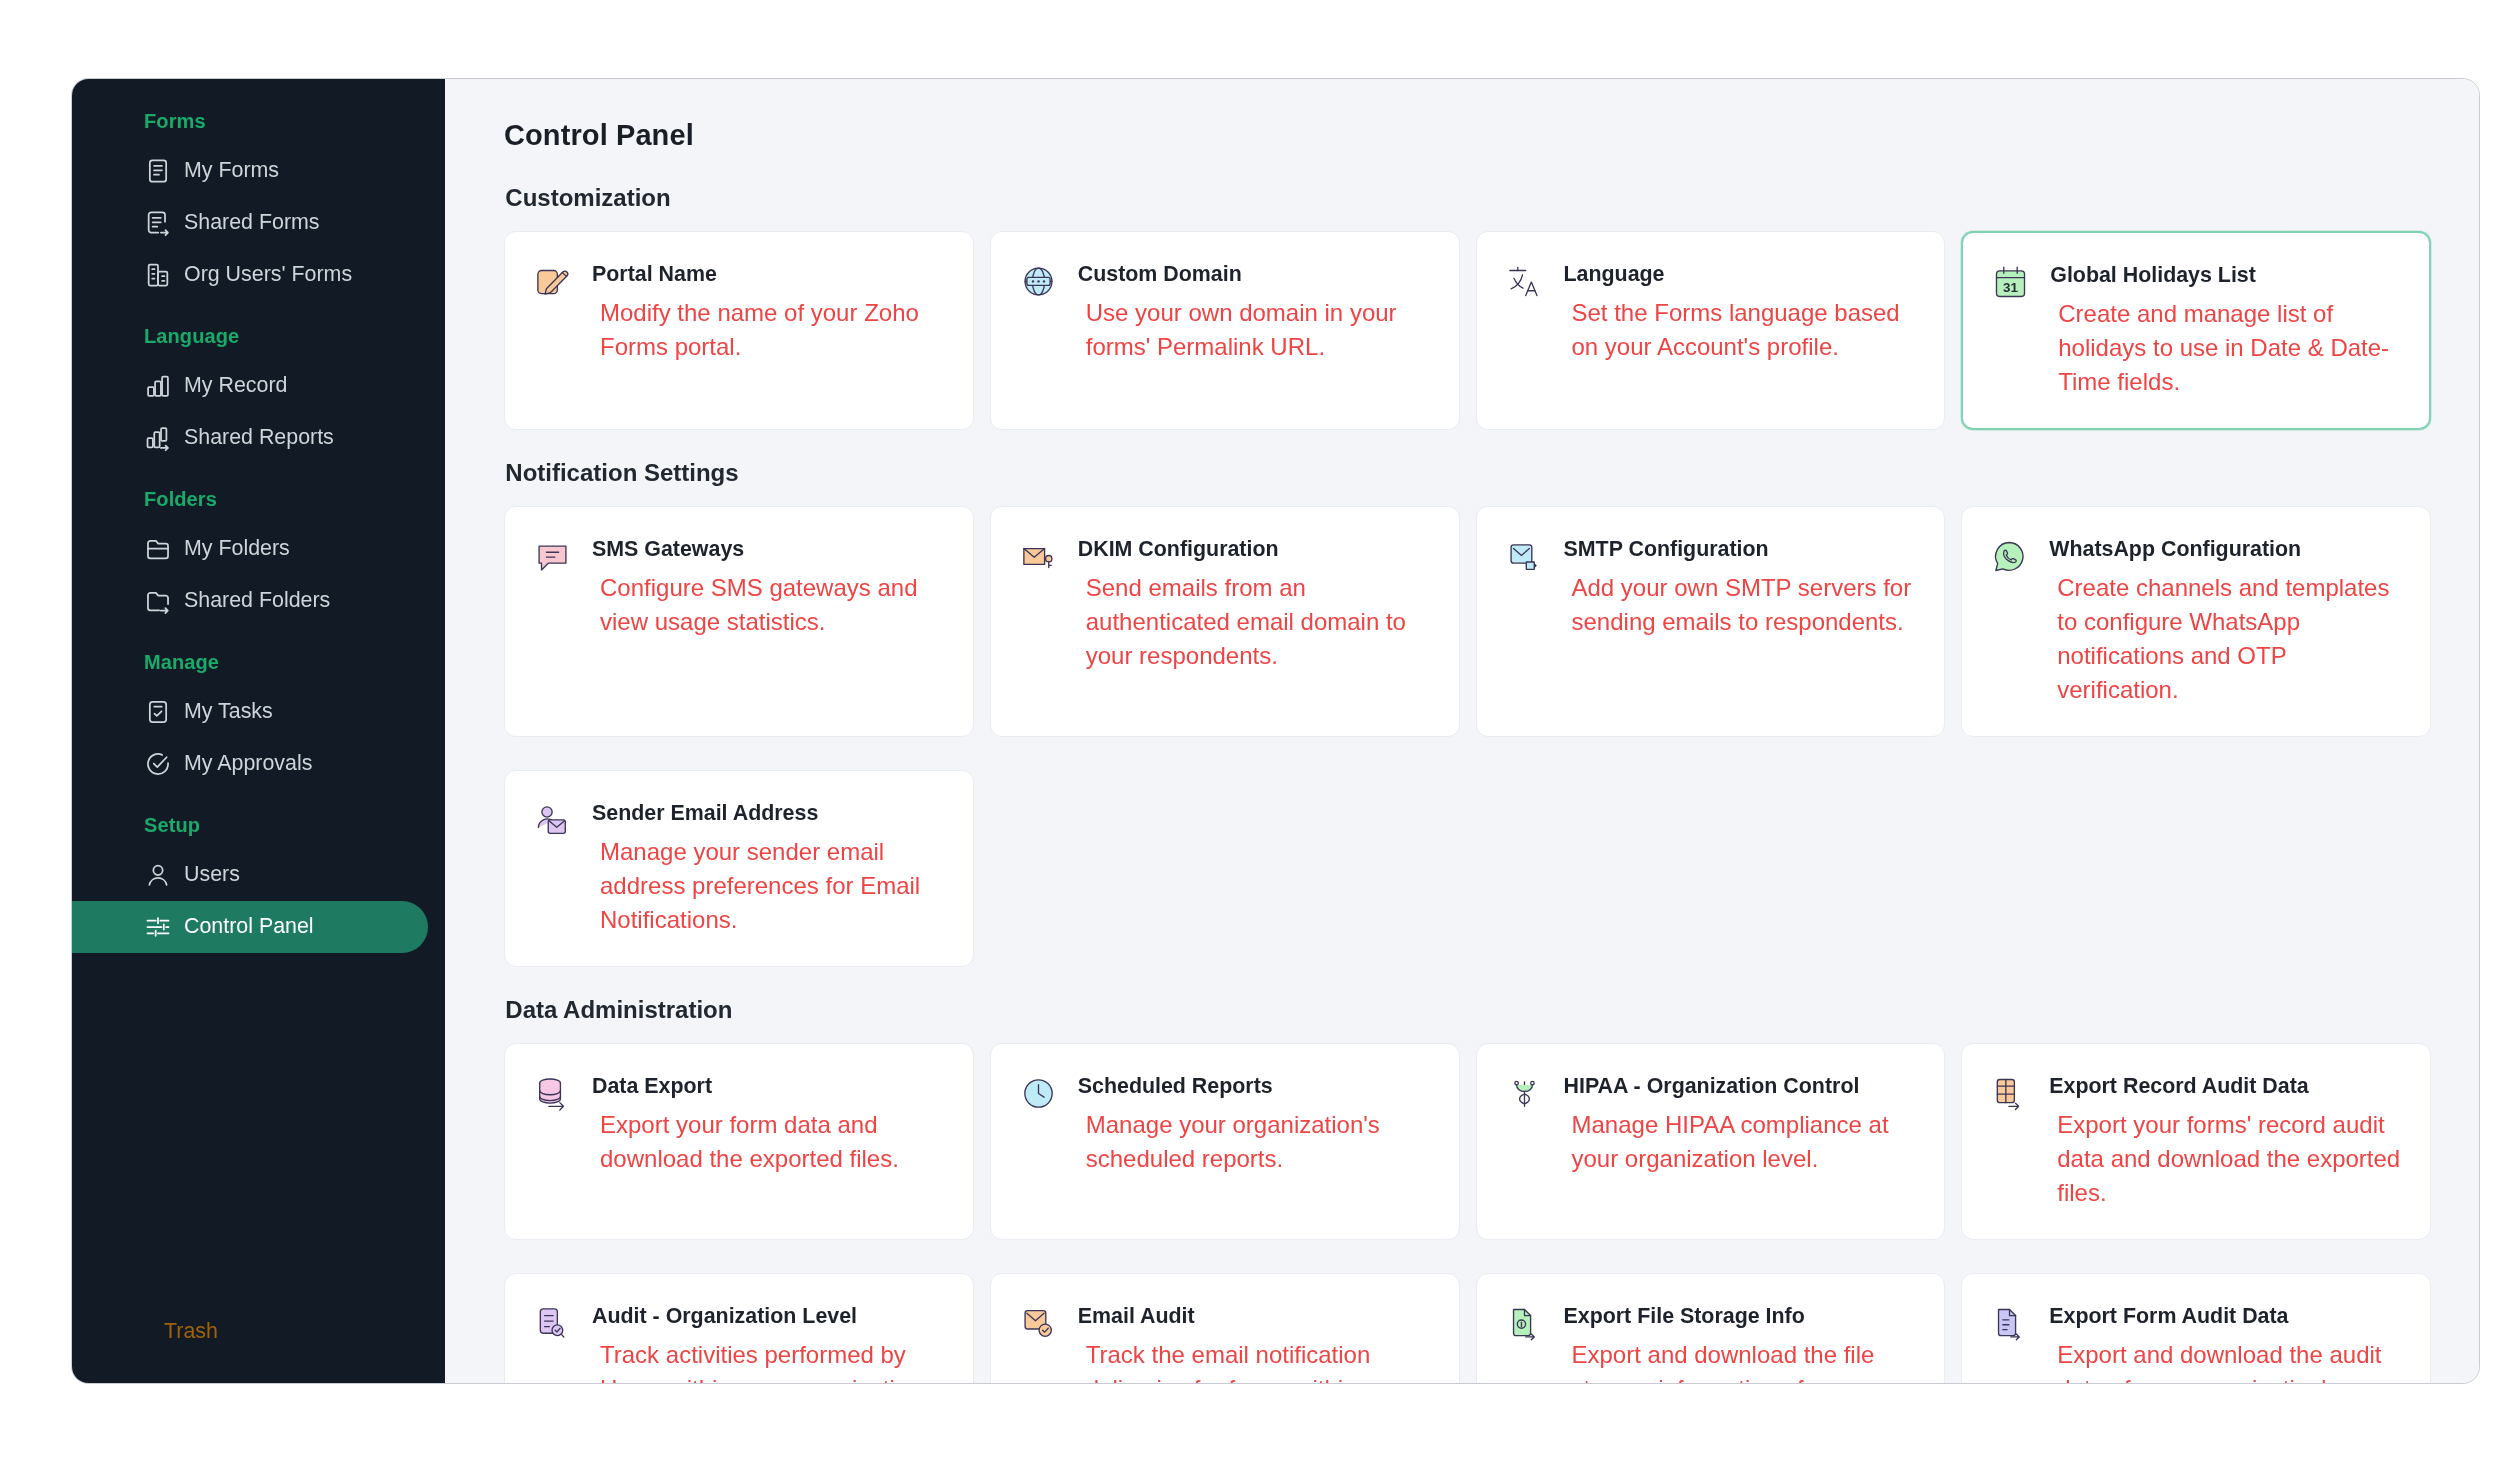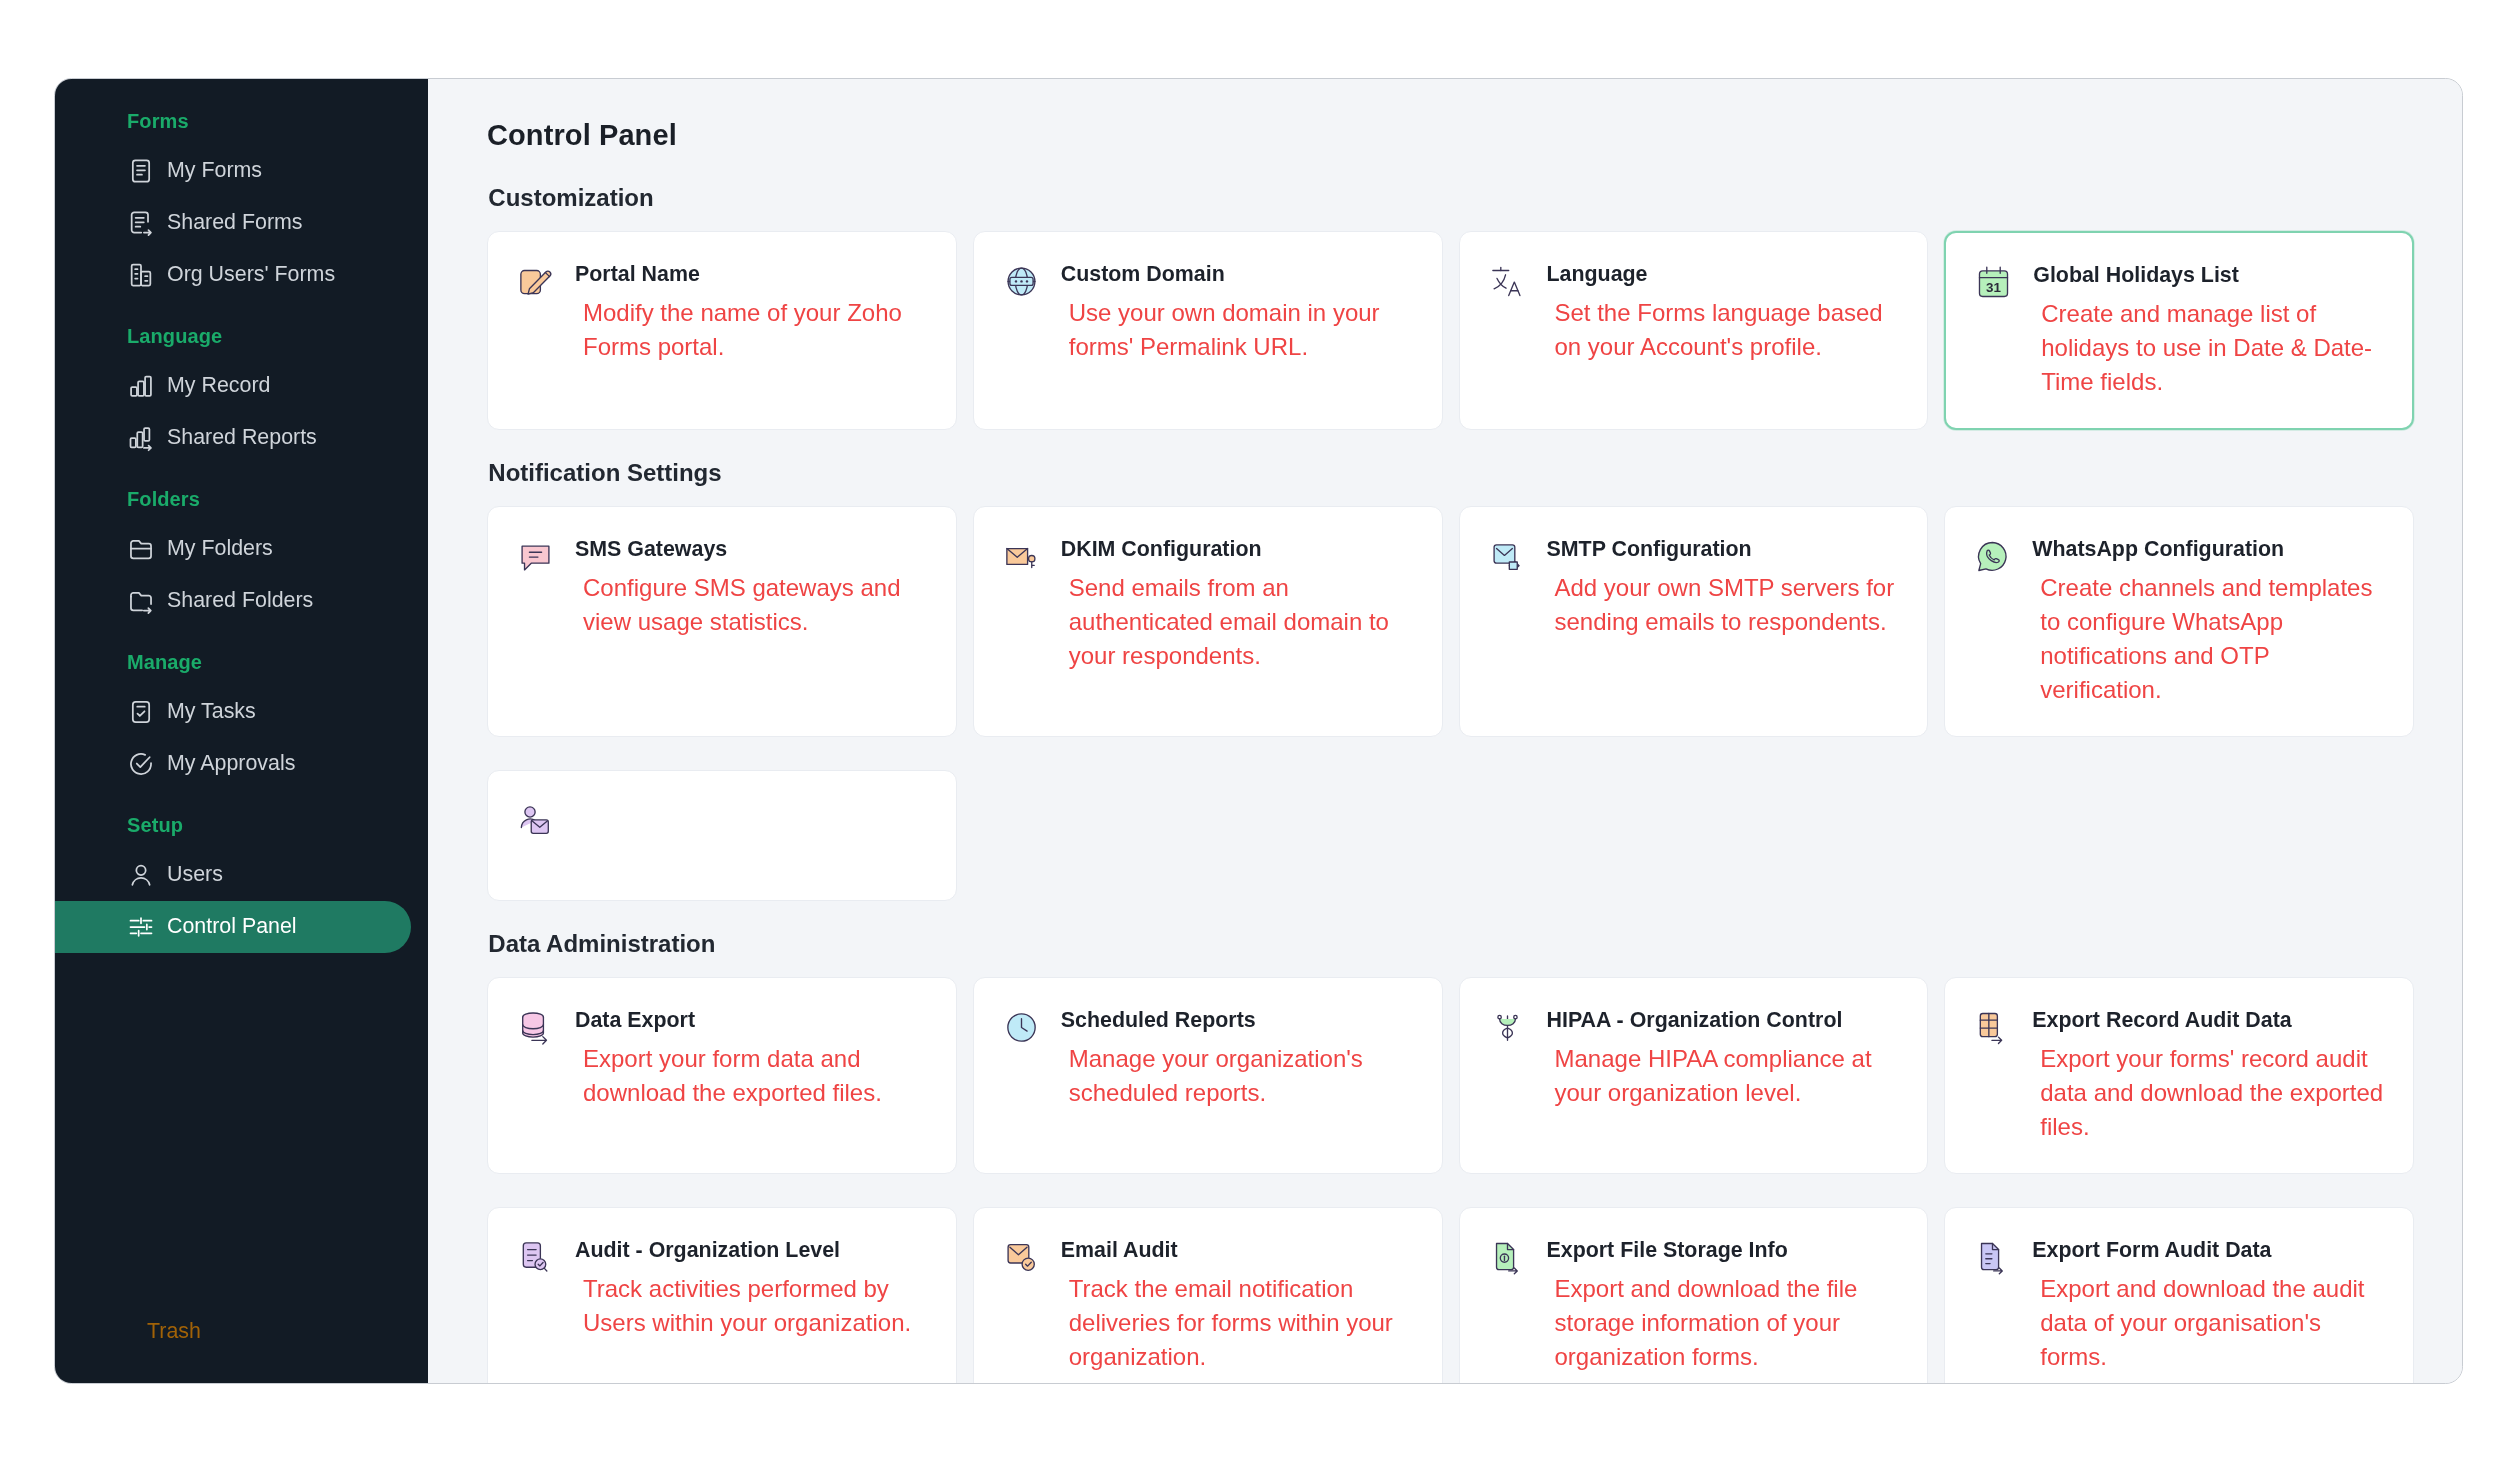--- a/index.html
+++ b/index.html
@@ -6,21 +6,21 @@
   * { box-sizing: border-box; margin: 0; padding: 0; }
   html, body {
     width: 2512px; height: 1464px;
     background: #ffffff;
     font-family: "Liberation Sans", sans-serif;
     -webkit-font-smoothing: antialiased;
   }
 
   #app-frame {
     position: absolute;
-    left: 54px; top: 78px;
+    left: 71px; top: 78px;
     width: 2409px; height: 1306px;
     border-radius: 17.4px;
     background: #f3f5f8;
     border: 1.3px solid #c8ccd2;
     overflow: hidden;
     display: flex;
   }
 
   
   #sidebar {
@@ -405,20 +405,24 @@
             </div>
             <div class="card">
               <div class="card-ico">
                 <svg viewBox="0 0 32 32" fill="none" stroke="#3b3556" stroke-width="1.1" stroke-linecap="round" stroke-linejoin="round">
                   <circle cx="11.5" cy="9" r="4.2" fill="#ddc6f2"></circle>
                   <path d="M4.4 21.8a7.3 7.3 0 0 1 11.6-5.6" fill="#ddc6f2"></path>
                   <rect x="12.5" y="15.5" width="14" height="11" rx="1.6" fill="#ddc6f2"></rect>
                   <path d="M13.3 16.4l6.2 5.2 6.2-5.2"></path>
                 </svg>
               </div>
+              <div class="card-body">
+                <div class="card-title">Sender Email Address</div>
+                <div class="card-desc">Manage your sender email address preferences for Email Notifications.</div>
+              </div>
             </div>
           </div>
         </section>
         <section class="section">
           <h2 class="section-title">Data Administration</h2>
           <div class="card-grid">
             <div class="card">
               <div class="card-ico">
                 <svg viewBox="0 0 32 32" fill="none" stroke="#3b3556" stroke-width="1.1" stroke-linecap="round" stroke-linejoin="round">
                   <ellipse cx="14" cy="7.5" rx="8.5" ry="3.4" fill="#f7c8e6"></ellipse>

